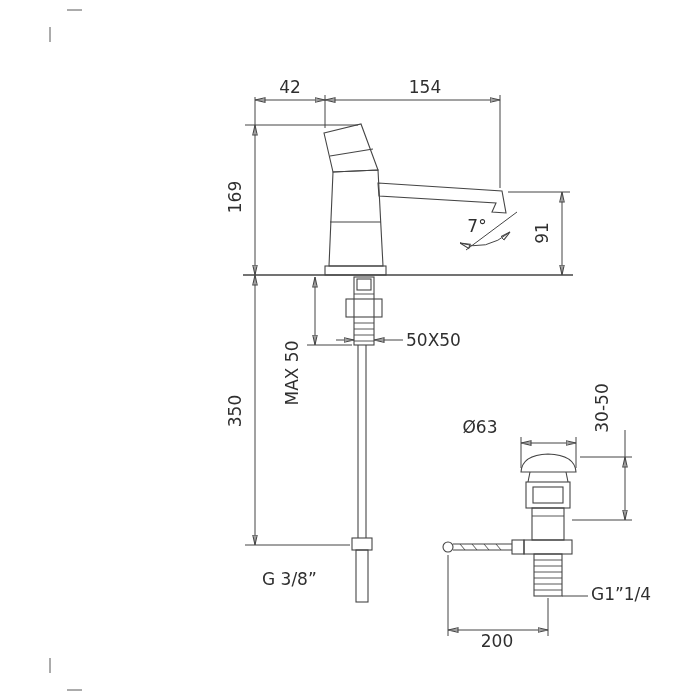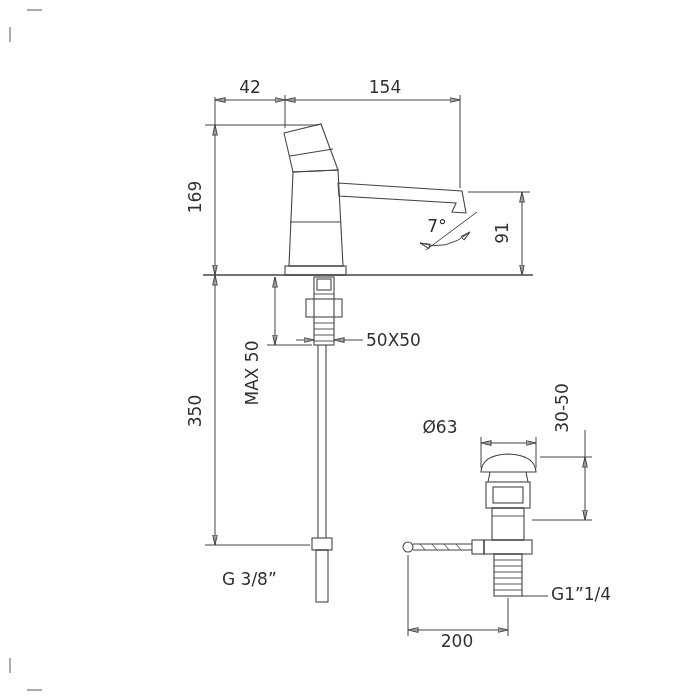--- a/index.html
+++ b/index.html
@@ -6,20 +6,21 @@
     margin: 0;
     padding: 0;
     background: #ffffff;
   }
   .canvas {
     position: relative;
     width: 616px;
     height: 700px;
     background: #ffffff;
     overflow: hidden;
+    margin-left: 40px;
   }
   svg { display: block; }
   svg line, svg path, svg rect, svg circle {
     stroke: #454545;
     stroke-width: 1.1;
     fill: none;
   }
   svg .dim { stroke-width: 1; }
   svg .hair { stroke-width: 0.9; }
   svg text {

